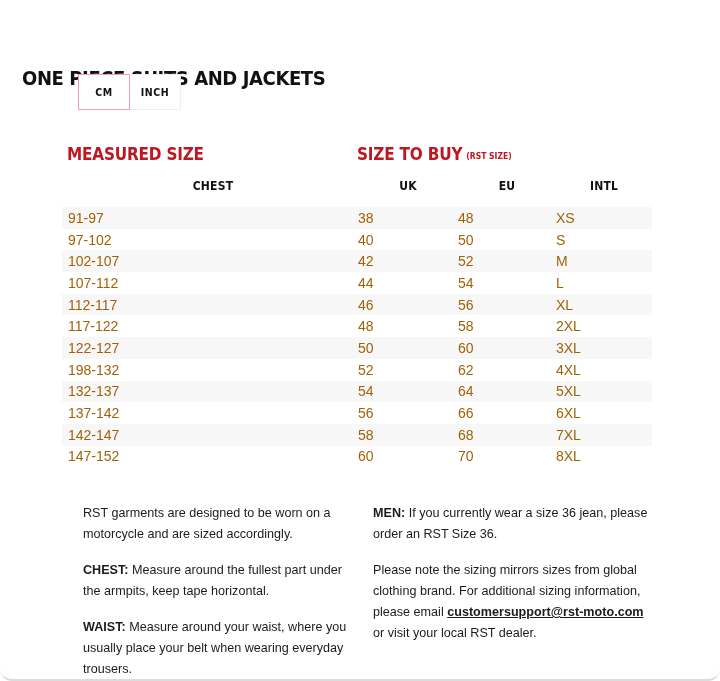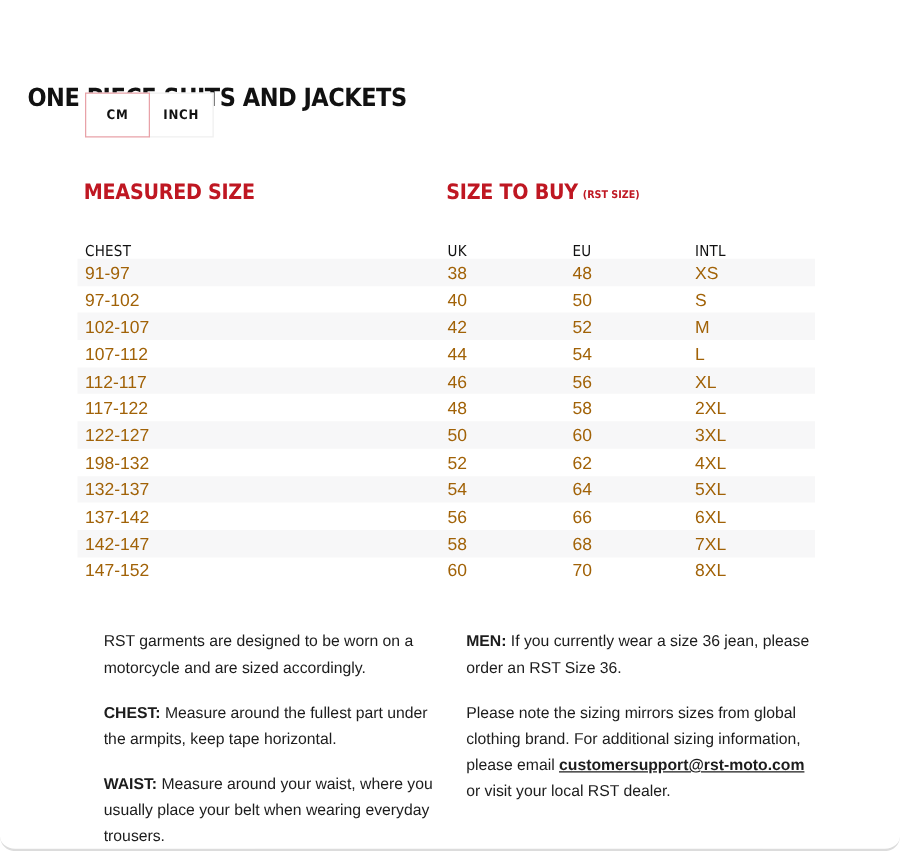--- a/index.html
+++ b/index.html
@@ -45,20 +45,21 @@
     box-sizing: border-box;
     display: flex;
     align-items: center;
     justify-content: center;
     font-size: 10.5px;
     font-weight: bold;
     letter-spacing: 0.6px;
     color: #111;
     background: #fff;
     cursor: pointer;
+    margin-left: 10px;
   }
   .unit-btn.active { border: 1px solid #e8a2a8; position: relative; z-index: 2; }
   .unit-btn.inactive { border: 1px solid #efefef; margin-left: -1px; }
 
   .section-heading {
     position: absolute;
     top: 144px;
     font-size: 17px;
     font-weight: bold;
     color: #bf1722;
@@ -72,27 +73,28 @@
     font-weight: bold;
     margin-left: 4px;
     position: relative;
     top: -1px;
     letter-spacing: 0;
   }
 
   .size-table-head {
     position: absolute;
     left: 62px;
-    top: 194px;
+    top: 179px;
     width: 590px;
     display: flex;
     font-size: 12px;
-    font-weight: normal;
+    font-weight: bold;
     letter-spacing: 0.2px;
     color: #111;
+    text-align: center;
   }
   .size-table-body {
     position: absolute;
     left: 62px;
     top: 207px;
     width: 590px;
   }
   .row {
     display: flex;
     height: 21.7px;

